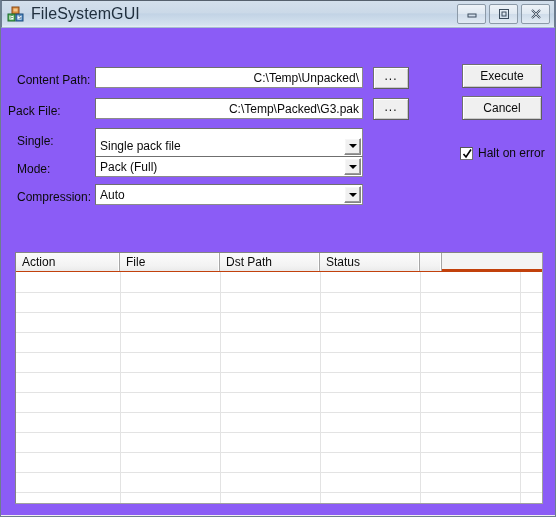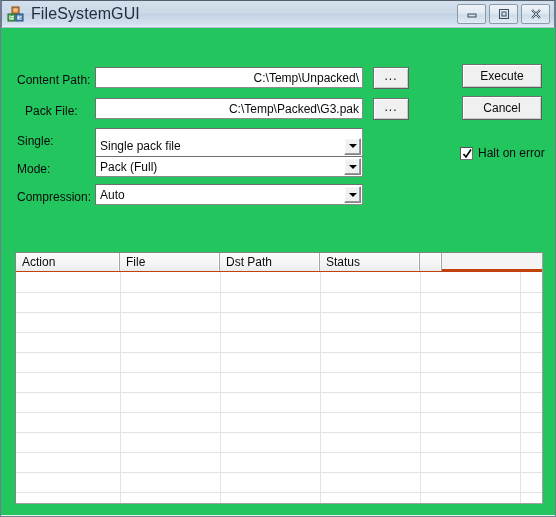--- a/index.html
+++ b/index.html
@@ -68,21 +68,21 @@
     align-items: center;
     justify-content: center;
     cursor: default;
   }
   .win-btn svg { display: block; }
 
   
   .client {
     position: relative;
     height: 487px;
-    background: #22c55e;
+    background: #8b5cf6;
   }
 
   .field-label {
     position: absolute;
     font-size: 12px;
     color: #0b0b0b;
     white-space: nowrap;
   }
 
   .text-input {
@@ -298,21 +298,21 @@
       </div>
     </div>
   </div>
 
   <div class="client">
 
     <div class="field-label" style="left:16px; top:45px;">Content Path:</div>
     <input class="text-input" style="left: 94px; top: 39px; width: 268px; height: 21px;" type="text" value="C:\Temp\Unpacked\">
     <div class="browse-btn" style="left:372px; top:39px; width:36px; height:22px;">...</div>
 
-    <div class="field-label" style="left:24px; top:76px;">Pack File:</div>
+    <div class="field-label" style="left:7px; top:76px;">Pack File:</div>
     <input class="text-input" style="left: 94px; top: 70px; width: 268px; height: 21px;" type="text" value="C:\Temp\Packed\G3.pak">
     <div class="browse-btn" style="left:372px; top:70px; width:36px; height:22px;">...</div>
 
     <div class="field-label" style="left:16px; top:106px;">Single:</div>
     <div class="combo" style="left:94px; top:100px; width:268px; height:36px;">
       <div class="combo-text">Single pack file</div>
       <div class="combo-arrow-btn">
           <span class="arrow-down"></span>
         </div>
     </div>

